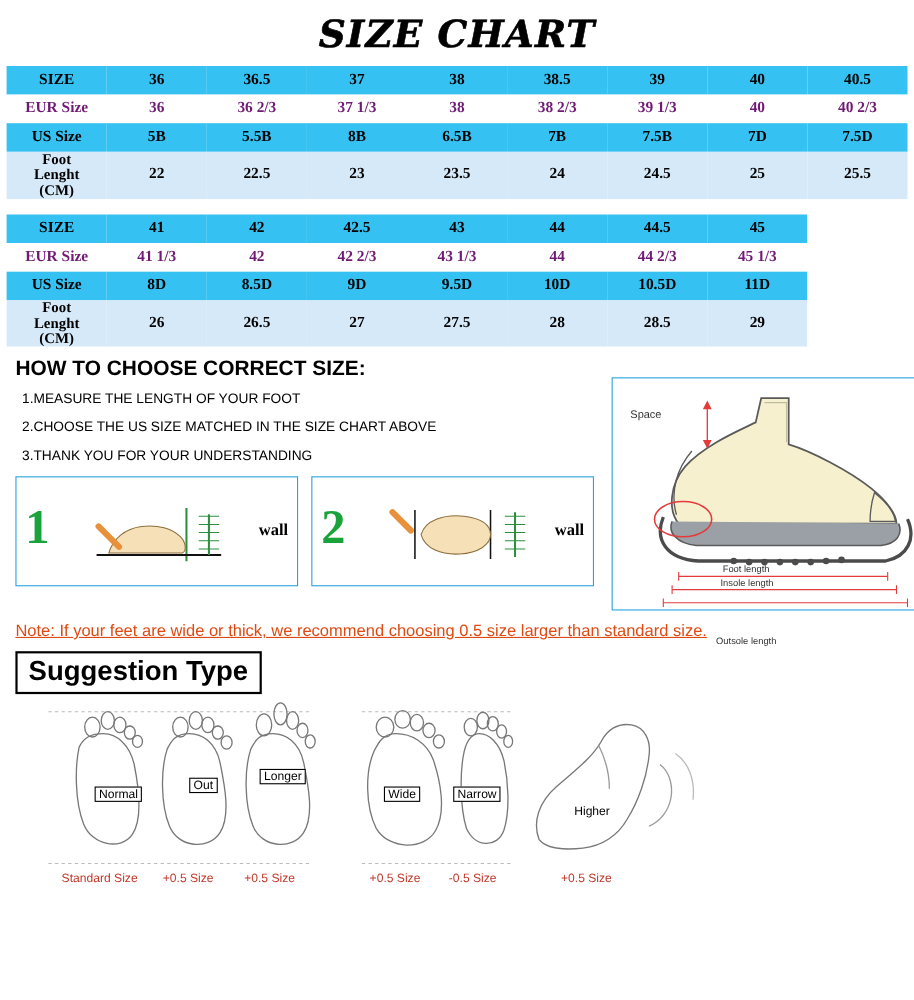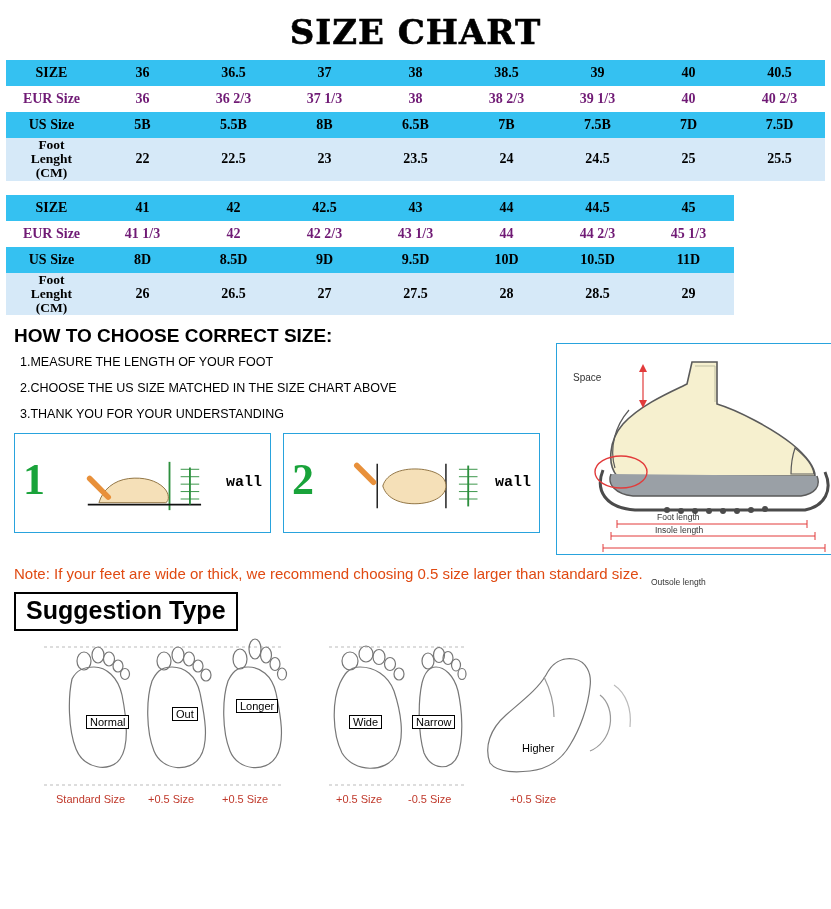--- a/index.html
+++ b/index.html
@@ -22,20 +22,21 @@
   }
   
   .title {
     text-align: center;
     font-family: "DejaVu Serif", serif;
     font-weight: bold;
     font-size: 34px;
     letter-spacing: 1px;
     padding-top: 12px;
     padding-bottom: 8px;
+    font-style: italic;
     -webkit-text-stroke: 0.6px #000;
   }
   
   table.size-table {
     border-collapse: collapse;
     width: 819px;
     margin: 0 6px;
     table-layout: fixed;
   }
   table.size-table td {
@@ -102,21 +103,21 @@
     color: #19a33a;
     font-family: "Liberation Serif", serif;
     line-height: 1;
   }
   .wall-label {
     position: absolute;
     right: 8px;
     top: 40px;
     font-size: 15px;
     font-weight: bold;
-    font-family: Liberation Mono, monospace;
+    font-family: Liberation Serif, serif;
   }
   .foot-side {
     position: absolute;
     left: 60px;
     top: 26px;
     width: 150px;
     height: 52px;
   }
   .shoe-box {
     position: absolute;
@@ -133,20 +134,21 @@
     font-size: 8.5px;
     color: #333;
     font-family: "Liberation Sans", sans-serif;
   }
   
   .note {
     margin: 14px 14px 0 14px;
     font-size: 15px;
     color: #e04a12;
     font-family: "Liberation Sans", sans-serif;
+    text-decoration: underline;
   }
   
   .suggestion-wrap {
     margin: 10px 0 0 14px;
   }
   .suggestion-title {
     display: inline-block;
     border: 2px solid #000;
     padding: 2px 10px 4px 10px;
     font-size: 25px;
@@ -447,21 +449,21 @@
           <path d="M586,58 C594,64 598,76 596,88 C594,100 586,110 576,114" stroke="#999"></path>
           <path d="M600,48 C612,56 618,72 616,90" stroke="#bbb"></path>
         </g>
       </svg>
 
       <span class="foot-cap boxed" style="left:72px; top:78px;">Normal</span>
       <span class="foot-cap boxed" style="left:158px; top:70px;">Out</span>
       <span class="foot-cap boxed" style="left:222px; top:62px;">Longer</span>
       <span class="foot-cap boxed" style="left:335px; top:78px;">Wide</span>
       <span class="foot-cap boxed" style="left:398px; top:78px;">Narrow</span>
-      <span class="foot-cap" style="left:508px; top:105px;">Higher</span>
+      <span class="foot-cap" style="left:508px; top:95px;">Higher</span>
 
       <span class="size-cap" style="left:42px;">Standard Size</span>
       <span class="size-cap" style="left:134px;">+0.5 Size</span>
       <span class="size-cap" style="left:208px;">+0.5 Size</span>
       <span class="size-cap" style="left:322px;">+0.5 Size</span>
       <span class="size-cap" style="left:394px;">-0.5 Size</span>
       <span class="size-cap" style="left:496px;">+0.5 Size</span>
     </div>
   </div>
 

